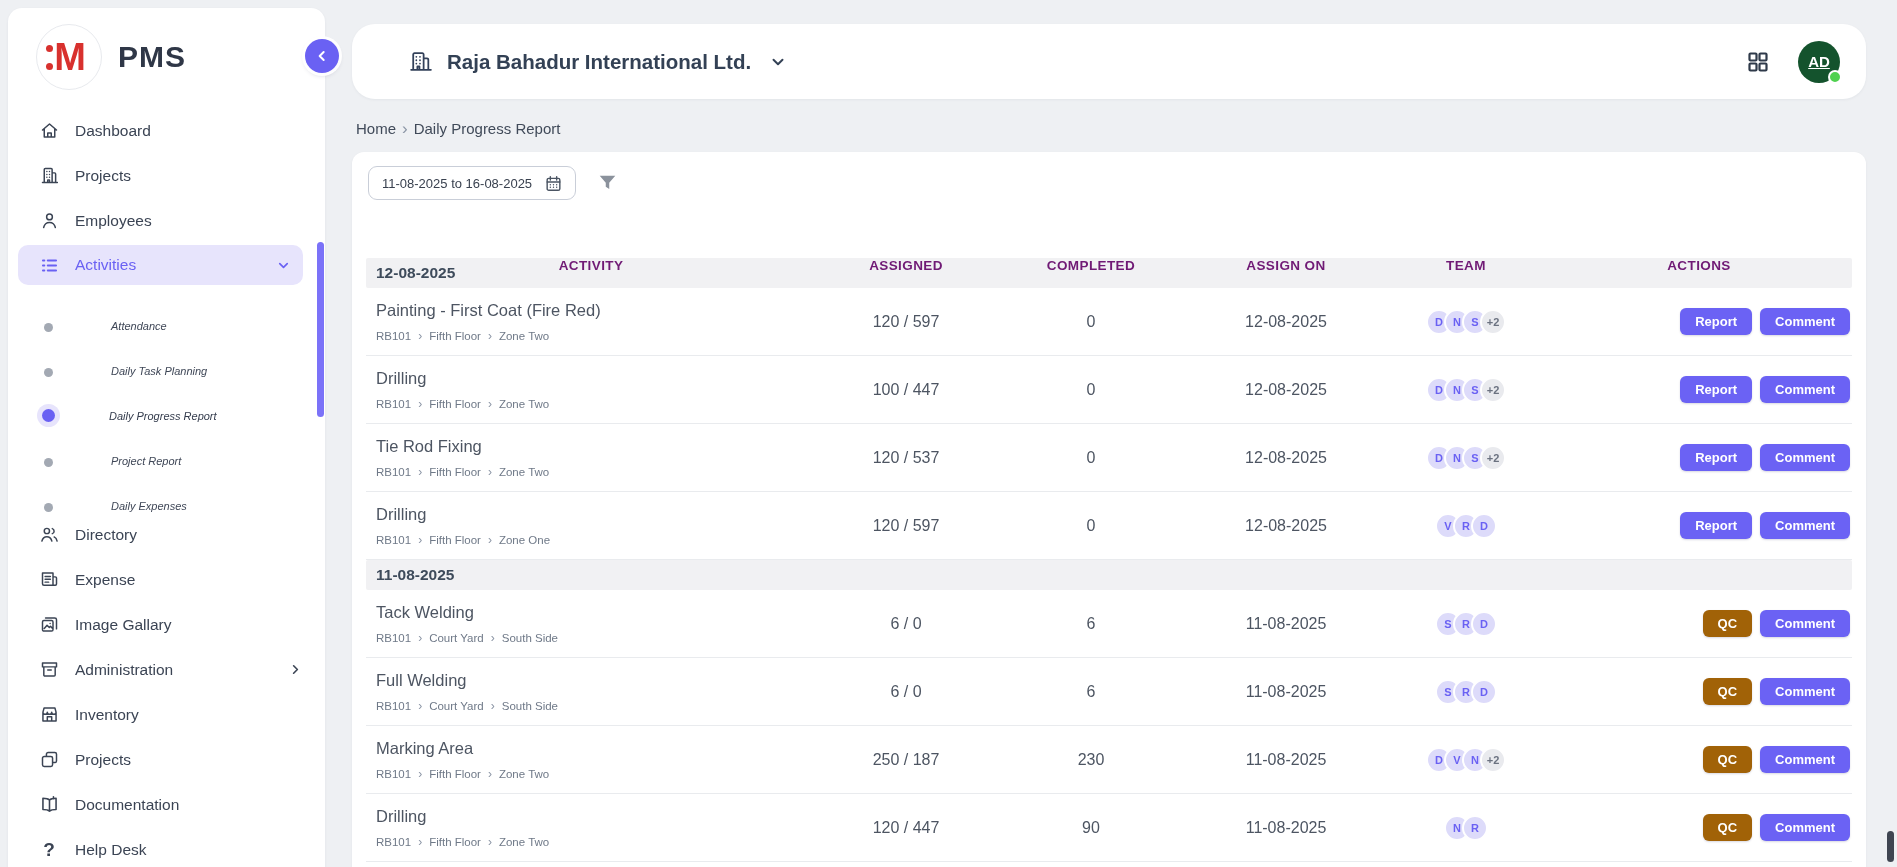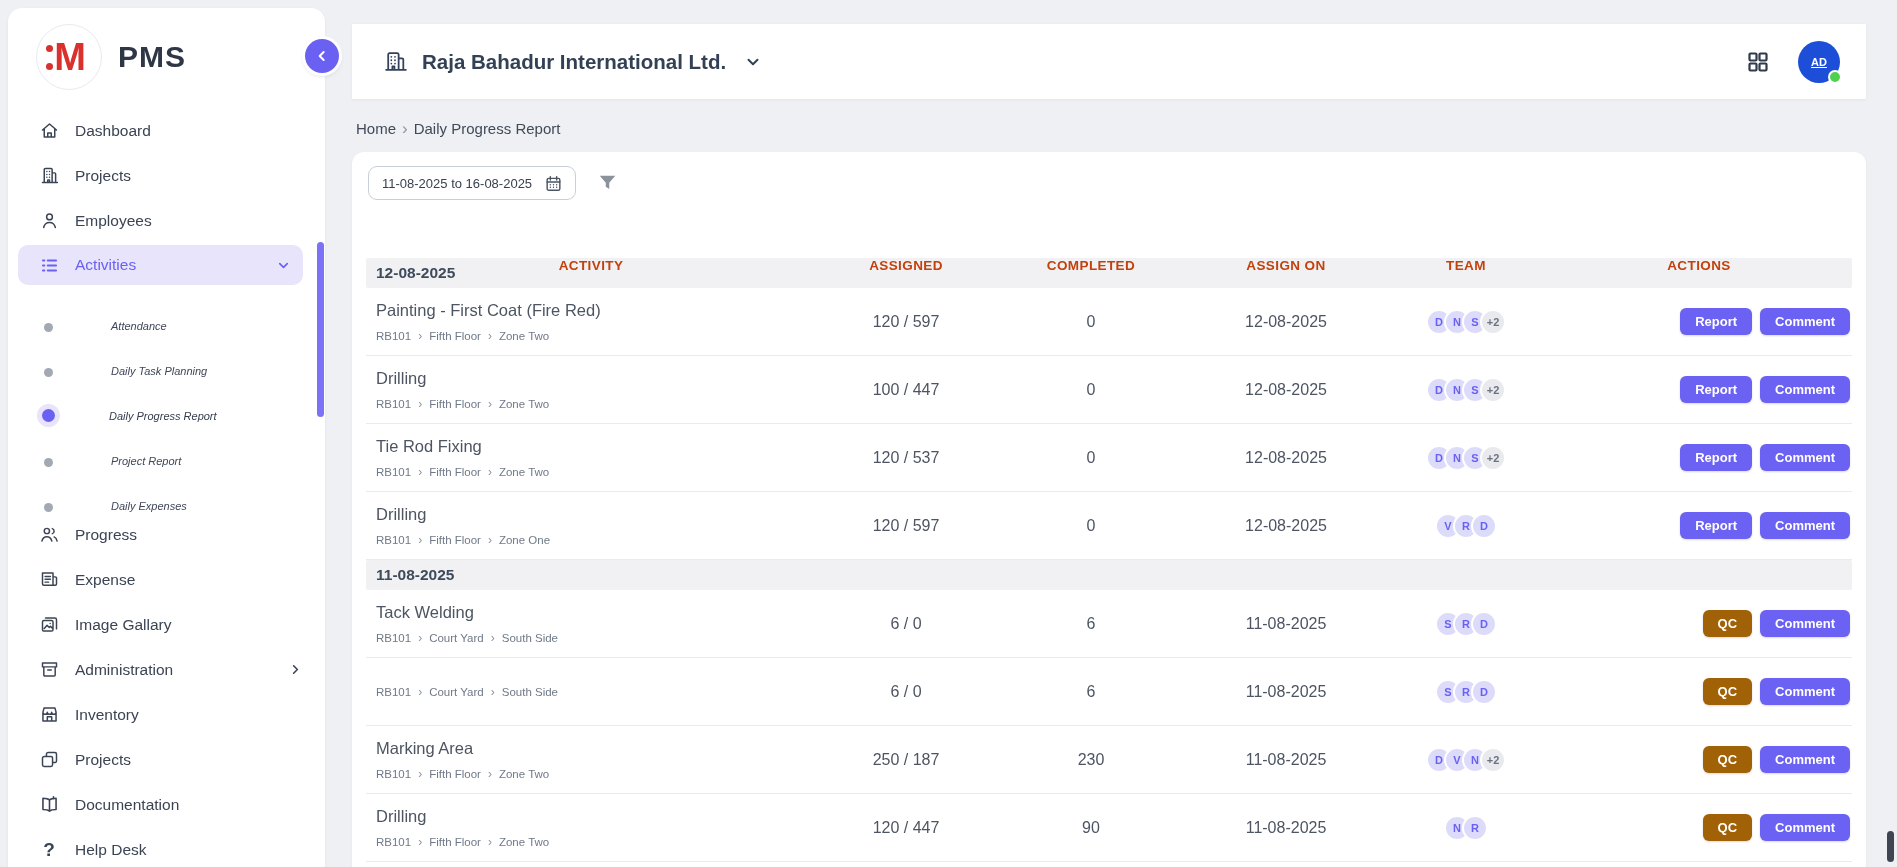--- a/index.html
+++ b/index.html
@@ -60,37 +60,37 @@
     position:absolute; left:305px; top:39px; width:34px; height:34px; border-radius:50%;
     background:#6a61f3; border:none; cursor:pointer; z-index:6;
     display:flex; align-items:center; justify-content:center;
     box-shadow:0 0 0 3px rgba(255,255,255,.95), 0 2px 5px rgba(40,40,90,.25);
     color:#fff;
   }
   .collapse-btn svg{ width:16px; height:16px; }
   
   .main{ position:absolute; left:352px; top:0; width:1514px; height:867px; }
   .topbar{
-    margin-top:24px; height:75px; background:#fff; border-radius:0;
+    margin-top:24px; height:75px; background:#fff; border-radius:23px;
     box-shadow:0 1px 3px rgba(25,30,60,.05);
-    display:flex; align-items:center; padding:0 26px 0 31px;
+    display:flex; align-items:center; padding:0 26px 0 56px;
   }
   .company{ display:flex; align-items:center; gap:14px; cursor:pointer; }
   .company-ic{ color:#33415a; display:inline-flex; }
   .company-ic svg{ width:25px; height:25px; }
   .company-name{ font-size:20.5px; font-weight:700; color:#334155; }
   .company-caret{ color:#334155; display:inline-flex; margin-left:4px; }
   .company-caret svg{ width:18px; height:18px; }
   .topbar-spacer{ flex:1; }
   .grid-btn{ background:none; border:none; cursor:pointer; color:#2f3a4a; display:inline-flex; margin-right:28px; }
   .grid-btn svg{ width:24px; height:24px; }
   .avatar-wrap{ position:relative; width:42px; height:42px; cursor:pointer; }
   .avatar{
-    width:42px; height:42px; border-radius:50%; background:#1d4ed8; color:#fff;
-    font-size:11px; font-weight:700; display:flex; align-items:center; justify-content:center;text-decoration:underline;
+    width:42px; height:42px; border-radius:50%; background:#14532d; color:#fff;
+    font-size:15px; font-weight:700; display:flex; align-items:center; justify-content:center;text-decoration:underline;
   }
   .online-dot{
     position:absolute; right:-2px; bottom:-1px; width:14px; height:14px; border-radius:50%;
     background:#4fd14f; border:2.5px solid #fff;
   }
   .breadcrumb{ display:flex; align-items:center; gap:6px; margin:21px 0 15px 4px; font-size:15px; }
   .crumb{ color:#404a59; cursor:pointer; }
   .crumb.current{ cursor:default; }
   .crumb-sep{ color:#8b95a5; font-size:17px; line-height:1; }
   .content-card{
@@ -103,21 +103,21 @@
     border:1.5px solid #c9ced8; border-radius:9px; cursor:pointer; background:#fff;
   }
   .date-text{ font-size:13px; color:#39414f; }
   .date-input svg{ width:19px; height:19px; color:#4b5563; }
   .funnel-btn{ background:none; border:none; cursor:pointer; display:inline-flex; color:#8b929c; }
   .funnel-btn svg{ width:23px; height:22px; }
   
   .thead,.trow{ display:grid; grid-template-columns:450px 180px 190px 200px 160px 1fr; align-items:center; }
   .thead{ margin-top:22px; height:36px; }
   .th{
-    text-align:center; font-size:13.5px; font-weight:700; color:#c2410c;
+    text-align:center; font-size:13.5px; font-weight:700; color:#701a75;
     letter-spacing:.4px; text-transform:uppercase;margin-top:36px;
   }
   .group-bar{
     background:#f1f1f3; height:30px; display:flex; align-items:center;
     padding-left:10px; border-radius:2px;
   }
   .group-bar span{ font-size:15.5px; font-weight:700; color:#3e4b5b; }
   .trow{ height:68px; border-bottom:1px solid #e9ebee; }
   .c-activity{ padding-left:10px; }
   .act-title{ font-size:16.5px; color:#4d5562; margin-bottom:9px; }
@@ -211,21 +211,21 @@
       <div class="nav-sub">
         <span class="sub-dot"></span>
         <span class="sub-label">Daily Expenses</span>
       </div>
       <div class="nav-item">
         <span class="nav-ic">
           <svg viewBox="0 0 24 24" fill="none" stroke="currentColor" stroke-width="1.7" stroke-linecap="round" stroke-linejoin="round">
             <path d="M9 11a3 3 0 1 0 0-6 3 3 0 0 0 0 6ZM3.3 19.5c.8-3.3 3.1-5 5.7-5s4.9 1.7 5.7 5M15.2 5.3a3 3 0 0 1 0 5.7M17.3 14.8c1.7.8 2.9 2.4 3.4 4.7"></path>
           </svg>
         </span>
-        <span class="nav-label">Progress</span>
+        <span class="nav-label">Directory</span>
       </div>
       <div class="nav-item">
         <span class="nav-ic">
           <svg viewBox="0 0 24 24" fill="none" stroke="currentColor" stroke-width="1.7" stroke-linecap="round" stroke-linejoin="round">
             <path d="M4 4.5h12v14H5.7A1.7 1.7 0 0 1 4 16.8V4.5ZM16 9h2.6a1.4 1.4 0 0 1 1.4 1.4v6.7a1.4 1.4 0 0 1-1.4 1.4H16M7 8.5h6M7 11.8h6M7 15h4"></path>
           </svg>
         </span>
         <span class="nav-label">Expense</span>
       </div>
       <div class="nav-item">
@@ -483,20 +483,21 @@
             <span class="tavatar">R</span>
             <span class="tavatar">D</span>
           </div>
           <div class="c-actions">
             <button class="abtn orange">QC</button>
             <button class="abtn purple">Comment</button>
           </div>
         </div>
         <div class="trow">
           <div class="c-activity">
+            <div class="act-title">Full Welding</div>
             <div class="act-path">
               <span class="path-seg">RB101</span>
               <span class="path-sep">›</span>
               <span class="path-seg">Court Yard</span>
               <span class="path-sep">›</span>
               <span class="path-seg">South Side</span>
             </div>
           </div>
           <div class="c-num">6 / 0</div>
           <div class="c-num">6</div>

